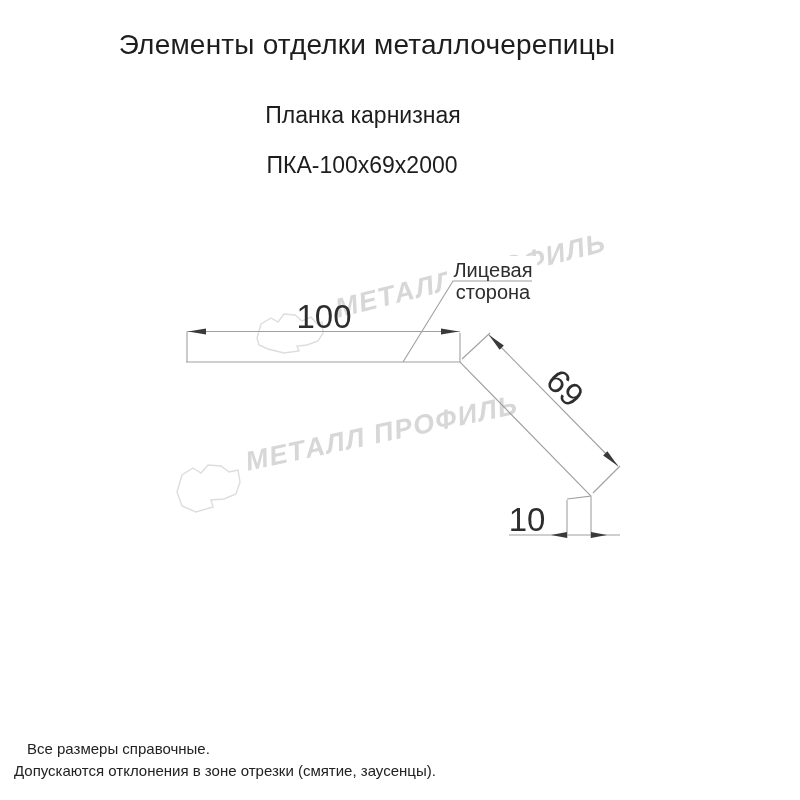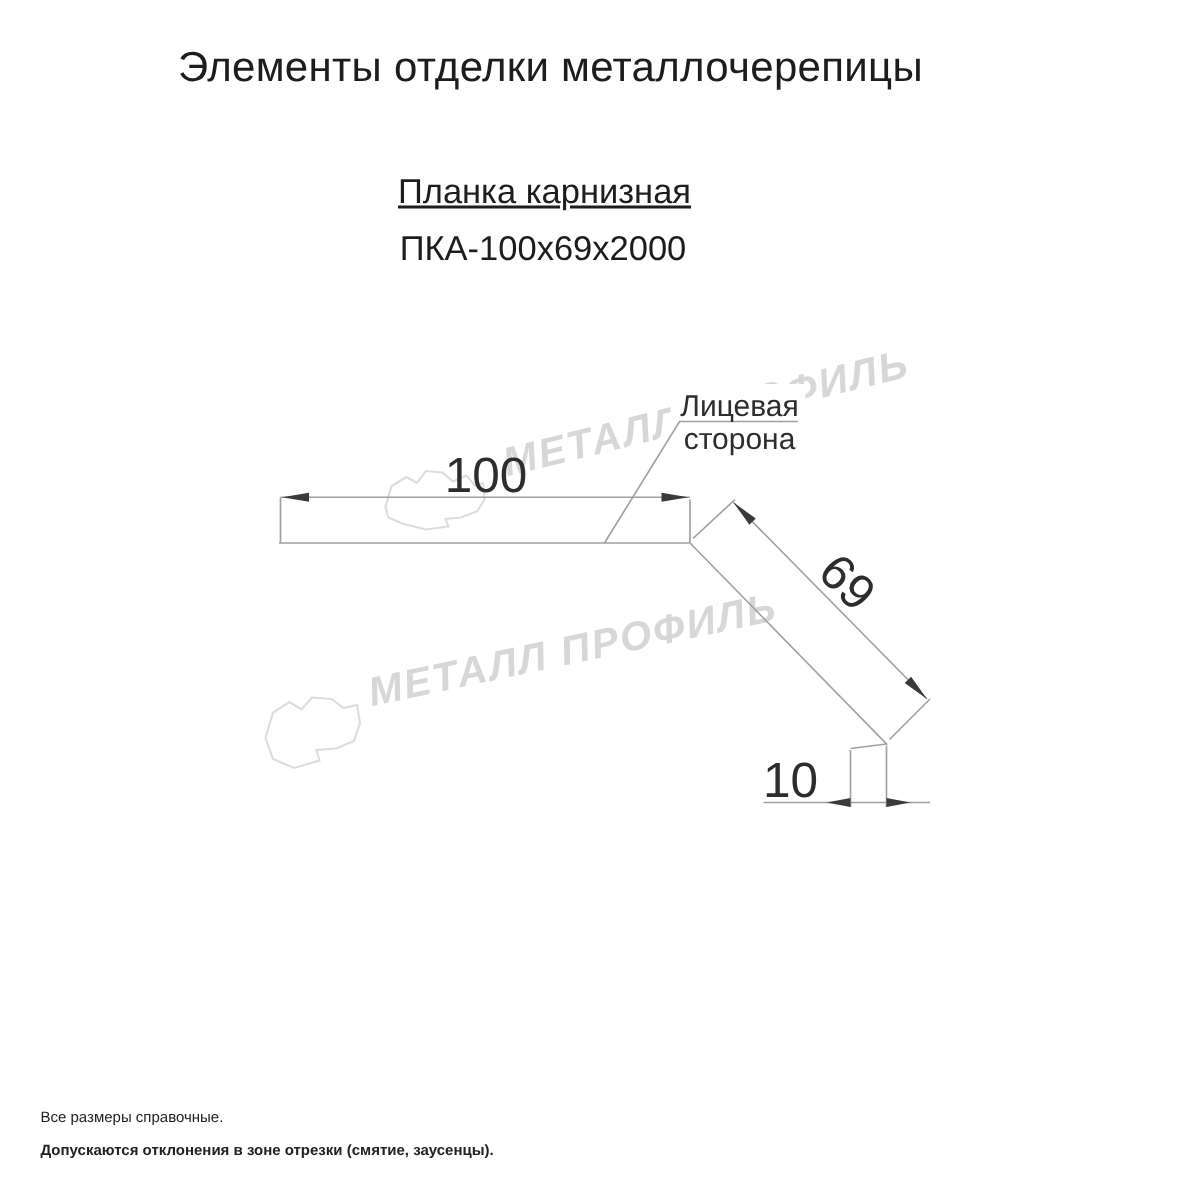--- a/index.html
+++ b/index.html
@@ -6,42 +6,42 @@
   body{
     width:800px;height:800px;position:relative;overflow:hidden;
     background:#ffffff;
     font-family:"Liberation Sans","DejaVu Sans",sans-serif;
     color:#1d1d1d;
   }
   .abs{position:absolute;white-space:nowrap;}
   .centered{transform:translateX(-50%);}
   .title{font-size:28px;letter-spacing:0.2px;}
   .subtitle{font-size:23px;}
-  .footer-line{font-size:10px;color:#222;}
+  .footer-line{font-size:15px;color:#222;}
   .watermark{
     font-size:27px;font-weight:bold;font-style:italic;
     color:#d7d7d7;letter-spacing:1.5px;
     transform-origin:0 50%;
     z-index:1;
   }
   .wm-upper{left:336px;top:294px;transform:rotate(-14deg);}
   .wm-lower{left:246px;top:447px;transform:rotate(-12deg);}
   #drawing{position:absolute;left:0;top:0;z-index:2;}
   .dim-text{font-size:33px;fill:#2d2d2d;}
   .label-text{font-size:20px;fill:#2d2d2d;}
   .thin{stroke:#a0a0a0;stroke-width:1.1;fill:none;}
   .cloud{stroke:#dddddd;stroke-width:1.4;fill:none;}
   .arrow{fill:#3a3a3a;stroke:none;}
 </style>
 </head>
 <body>
 
 <div class="abs centered title" style="left:367px;top:29px;">Элементы отделки металлочерепицы</div>
 
-<div class="abs centered subtitle" style="left:363px;top:114px;text-decoration:underline;">Планка карнизная</div>
+<div class="abs centered subtitle" style="left:363px;top:102px;">Планка карнизная</div>
 
 <div class="abs centered subtitle" style="left:362px;top:152px;">ПКА-100х69х2000</div>
 
 <div class="abs watermark wm-upper">МЕТАЛЛ ПРОФИЛЬ</div>
 
 <div class="abs watermark wm-lower">МЕТАЛЛ ПРОФИЛЬ</div>
 
 <svg id="drawing" width="800" height="800" viewBox="0 0 800 800">
 
   <path class="cloud" d="M257,338 L261,324 L271,318 L278,322 L284,314 L295,315 L302,321 L311,317 L317,324 L322,322 L323,333 L318,341 L307,345 L297,346 L299,351 L284,353 L268,349 L259,345 Z"></path>
@@ -85,13 +85,13 @@
   </g>
 
   <g>
     <polyline class="thin" points="403,362 453,281 532,281"></polyline>
     <text class="label-text" x="493" y="277" text-anchor="middle">Лицевая</text>
     <text class="label-text" x="493" y="299" text-anchor="middle">сторона</text>
   </g>
 </svg>
 
 <div class="abs footer-line" style="left:27px;top:740px;">Все размеры справочные.</div>
-<div class="abs footer-line" style="left:27px;top:762px;font-weight:bold;">Допускаются отклонения в зоне отрезки (смятие, заусенцы).</div>
+<div class="abs footer-line" style="left:14px;top:762px;">Допускаются отклонения в зоне отрезки (смятие, заусенцы).</div>
 
 </body></html>

